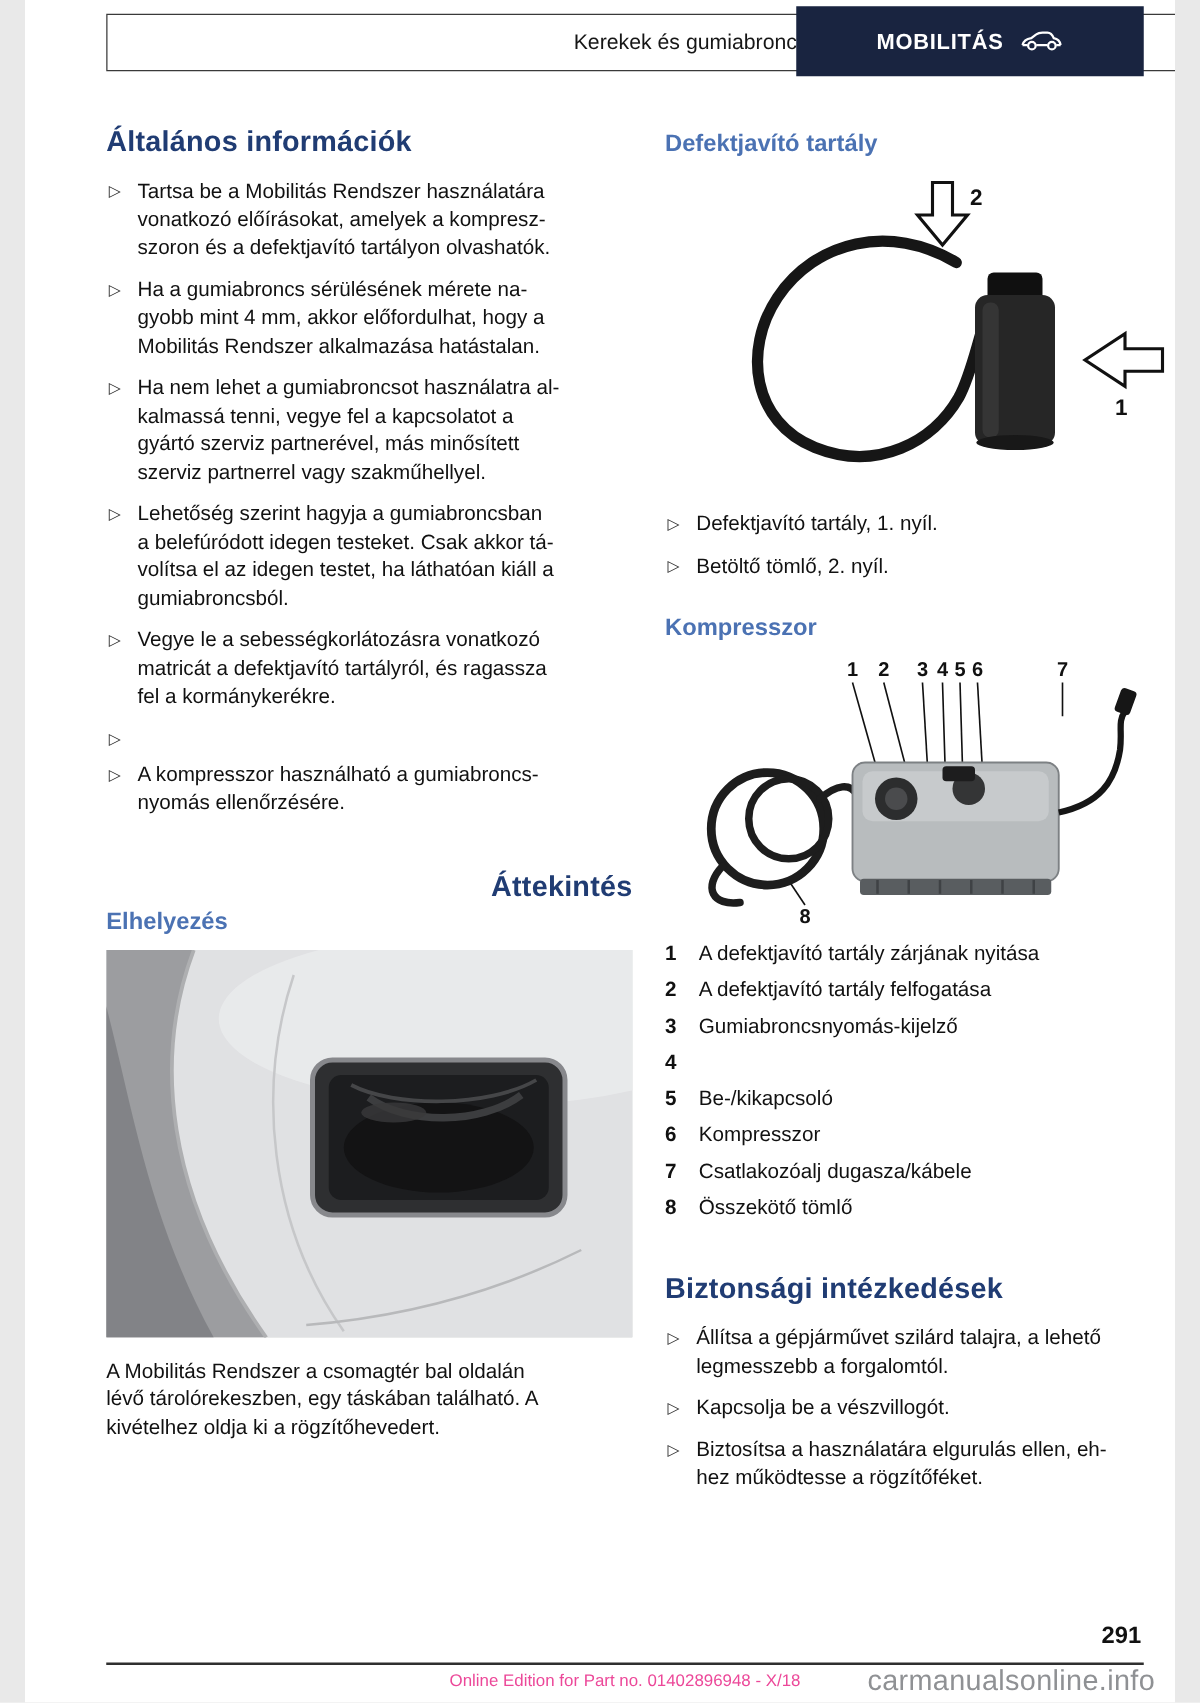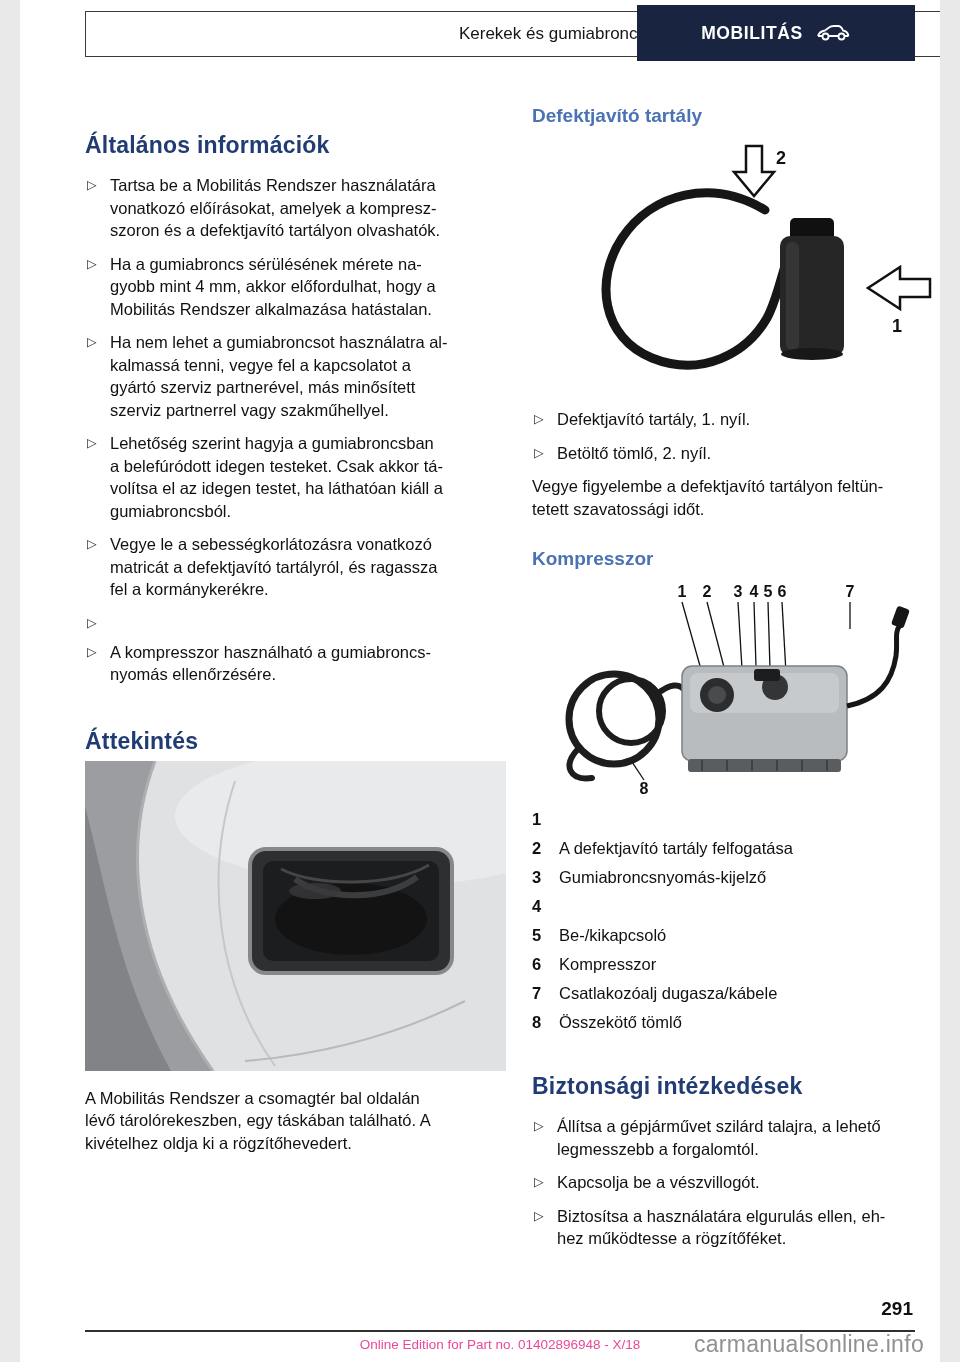--- a/index.html
+++ b/index.html
@@ -23,23 +23,23 @@
     position:absolute; top:5px; right:25px; width:278px; height:56px;
     background:#192440; color:#fff;
     display:flex; align-items:center; justify-content:center; gap:12px;
   }
   .chapter-tab .tab-label { font-size:17.5px; font-weight:bold; letter-spacing:.6px; }
 
   
   .columns { position:absolute; left:65px; top:100px; width:868px; display:flex; gap:26px; }
   .col { width:421px; }
 
-  h2.sec { font-size:23px; color:#203c73; margin-bottom:15px; letter-spacing:.2px;margin-top:32px; }
+  h2.sec { font-size:23px; color:#203c73; margin-bottom:15px; letter-spacing:.2px; }
   h3.sub { font-size:19px; color:#4b72b3; margin-bottom:11px; }
-  h2.overview  { margin-top:42px; margin-bottom:4px; }
+  h2.overview  { margin-top:42px; margin-bottom:4px;text-align:right; }
   h3.location  { margin-top:2px; }
   h3.container-h { margin-top:5px; }
   h3.compressor-h { margin-top:28px; }
   h2.safety { margin-top:40px; }
 
   .tri-list { list-style:none; }
   .tri-list li { display:flex; margin-bottom:11px; }
   .tri { flex:0 0 25px; font-size:12.5px; color:#2a2a2a; padding-top:3px; padding-left:2px; }
   .li-text { white-space:pre-line; font-size:16.5px; line-height:22.5px; }
 
@@ -119,20 +119,21 @@
             <span class="tri">▷</span>
           </li>
         <li>
             <span class="tri">▷</span>
             <span class="li-text">A kompresszor használható a gumiabroncs-
 nyomás ellenőrzésére.</span>
           </li>
       </ul>
 
       <h2 class="sec overview">Áttekintés</h2>
+      <h3 class="sub location">Elhelyezés</h3>
 
       <figure class="trunk-fig">
         <svg width="421" height="310" viewBox="0 0 421 310">
           <defs>
             <linearGradient id="g1" x1="0" y1="0" x2="0" y2="1">
               <stop offset="0" stop-color="#d6d7d9"></stop>
               <stop offset="1" stop-color="#b4b5b7"></stop>
             </linearGradient>
           </defs>
           <rect x="0" y="0" width="421" height="310" fill="url(#g1)"></rect>
@@ -182,22 +183,20 @@
         <li>
             <span class="tri">▷</span>
             <span class="li-text">Defektjavító tartály, 1. nyíl.</span>
           </li>
         <li>
             <span class="tri">▷</span>
             <span class="li-text">Betöltő tömlő, 2. nyíl.</span>
           </li>
       </ul>
 
-      <p class="para">Vegye figyelembe a defektjavító tartályon feltün-
-tetett szavatossági időt.</p>
 
       <h3 class="sub compressor-h">Kompresszor</h3>
 
       <figure>
         <svg width="421" height="215" viewBox="0 0 421 215">
 
           <text x="150" y="16" text-anchor="middle" font-size="16" font-weight="bold" fill="#111">1</text>
           <text x="175" y="16" text-anchor="middle" font-size="16" font-weight="bold" fill="#111">2</text>
           <text x="206" y="16" text-anchor="middle" font-size="16" font-weight="bold" fill="#111">3</text>
           <text x="222" y="16" text-anchor="middle" font-size="16" font-weight="bold" fill="#111">4</text>
@@ -239,20 +238,21 @@
           </g>
 
           <path d="M315 125 C348 118 360 100 364 75 C366 60 362 52 368 44" fill="none" stroke="#161616" stroke-width="5"></path>
           <rect x="362" y="26" width="13" height="20" rx="3" fill="#161616" transform="rotate(20 368 36)"></rect>
         </svg>
       </figure>
 
       <ol class="num-list">
         <li>
             <span class="num">1</span>
+            <span class="item-label">A defektjavító tartály zárjának nyitása</span>
           </li>
         <li>
             <span class="num">2</span>
             <span class="item-label">A defektjavító tartály felfogatása</span>
           </li>
         <li>
             <span class="num">3</span>
             <span class="item-label">Gumiabroncsnyomás-kijelző</span>
           </li>
         <li>

